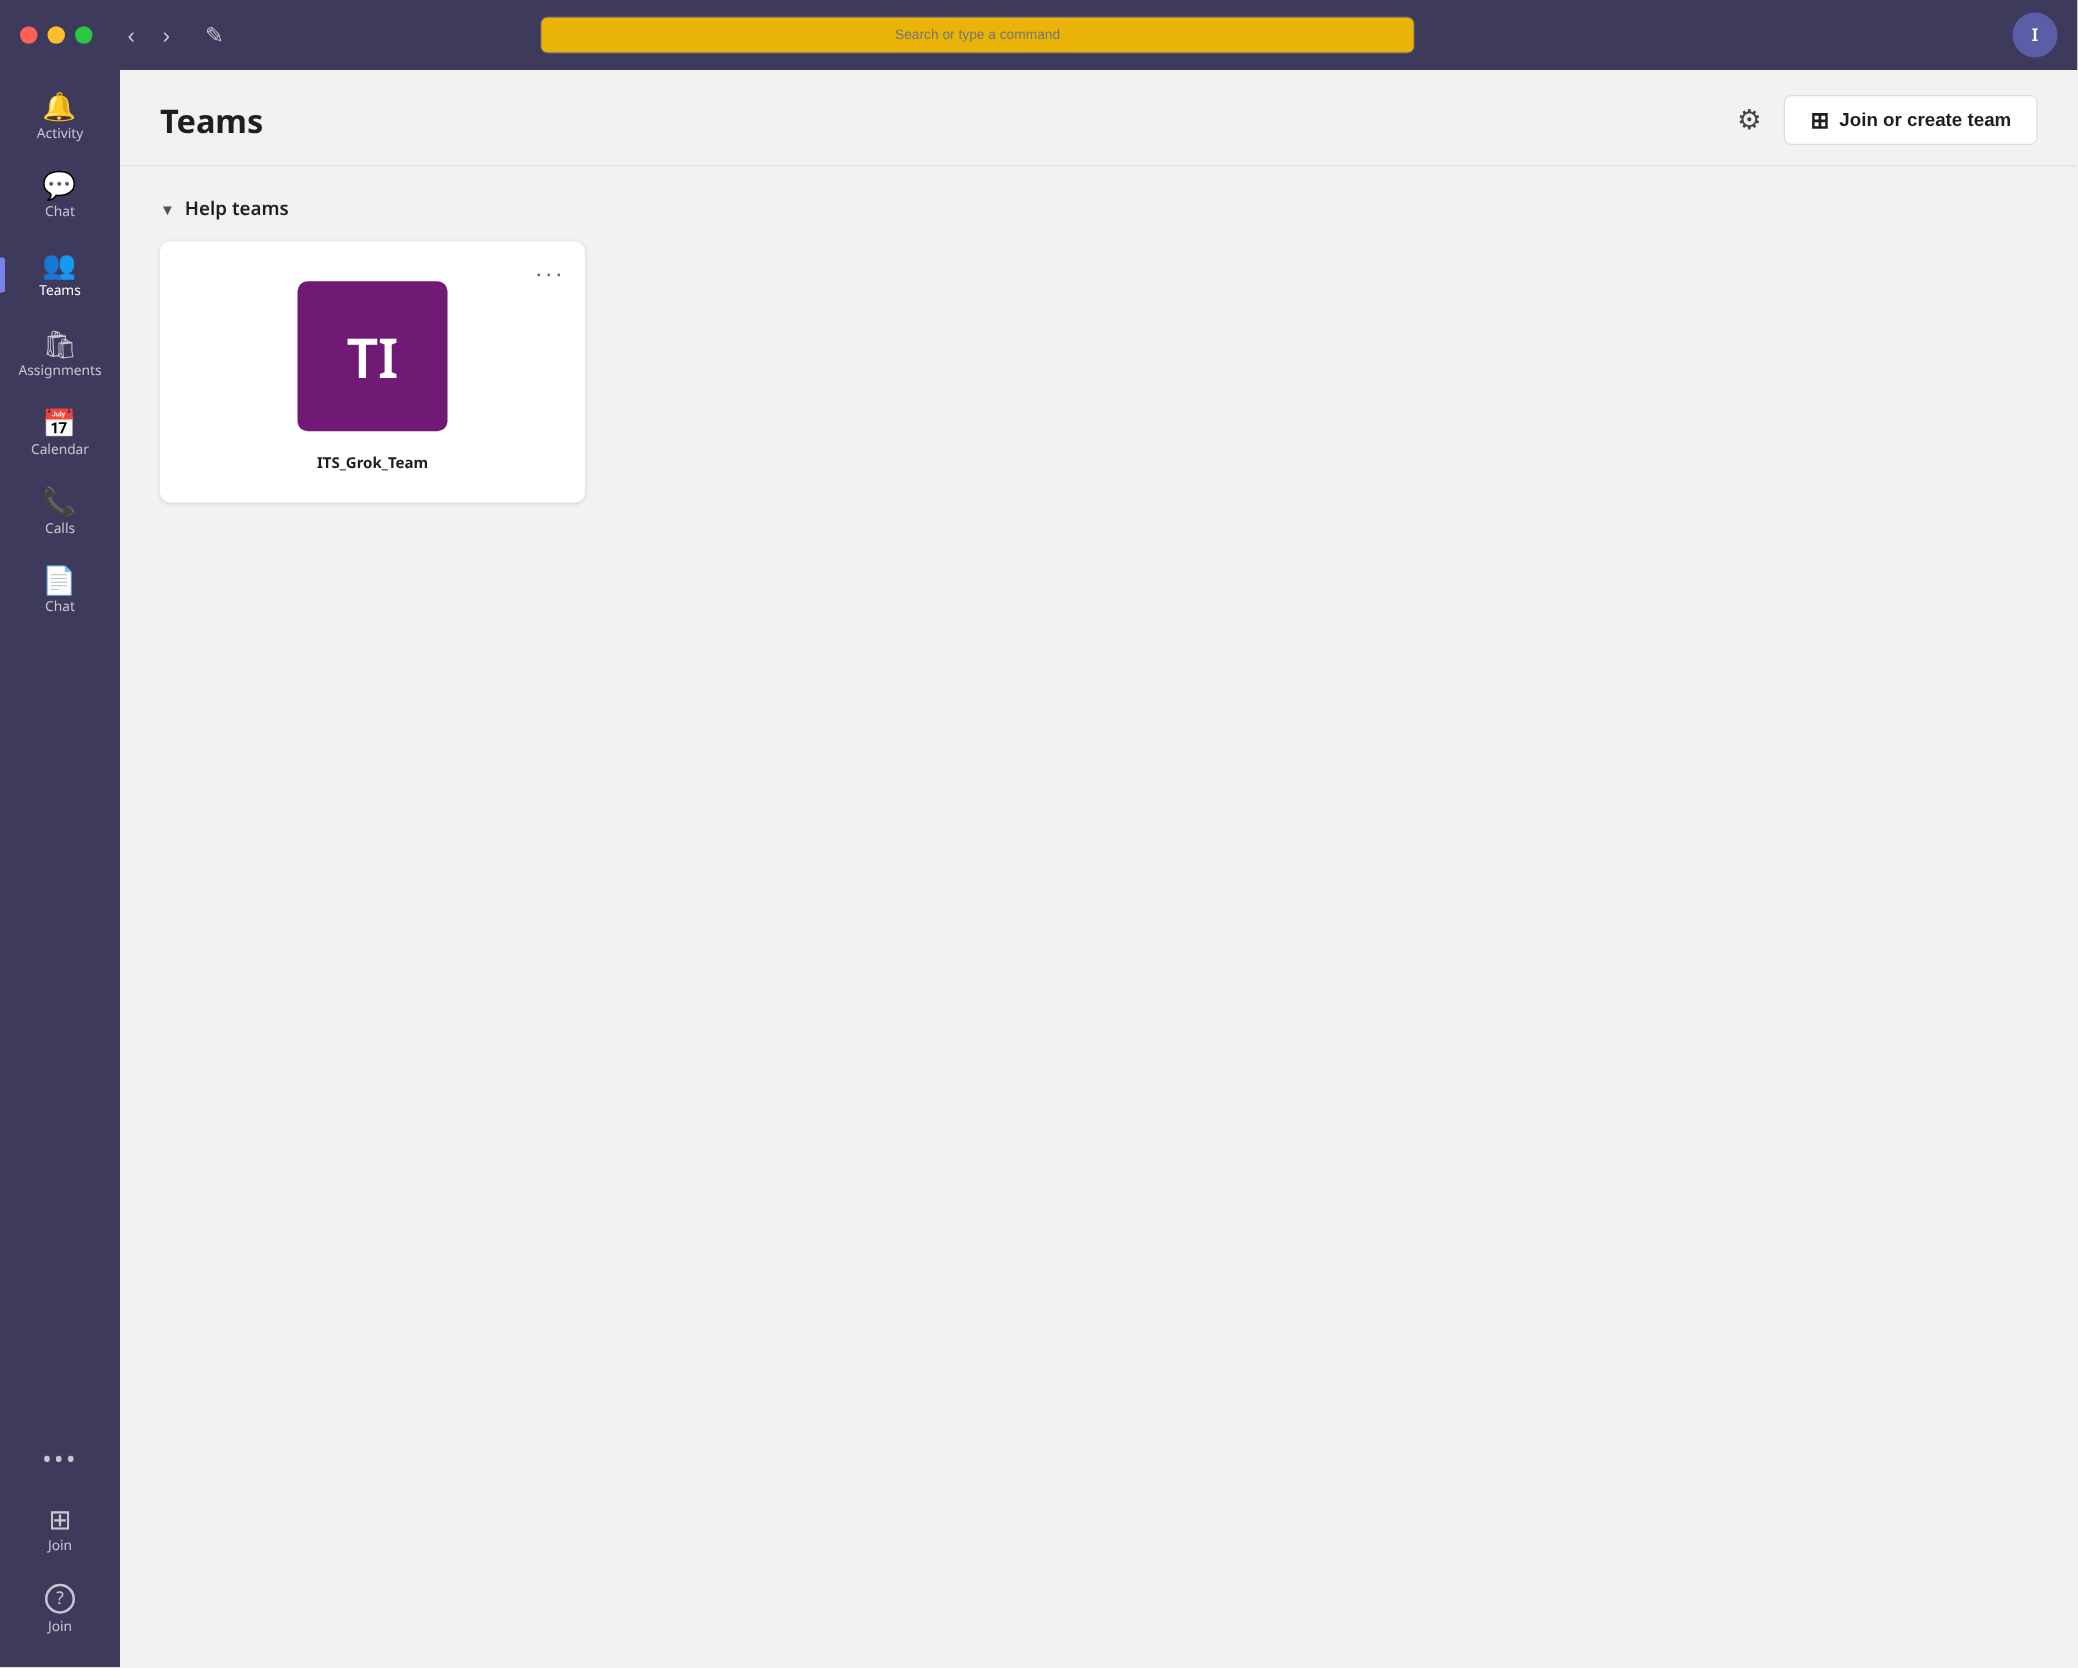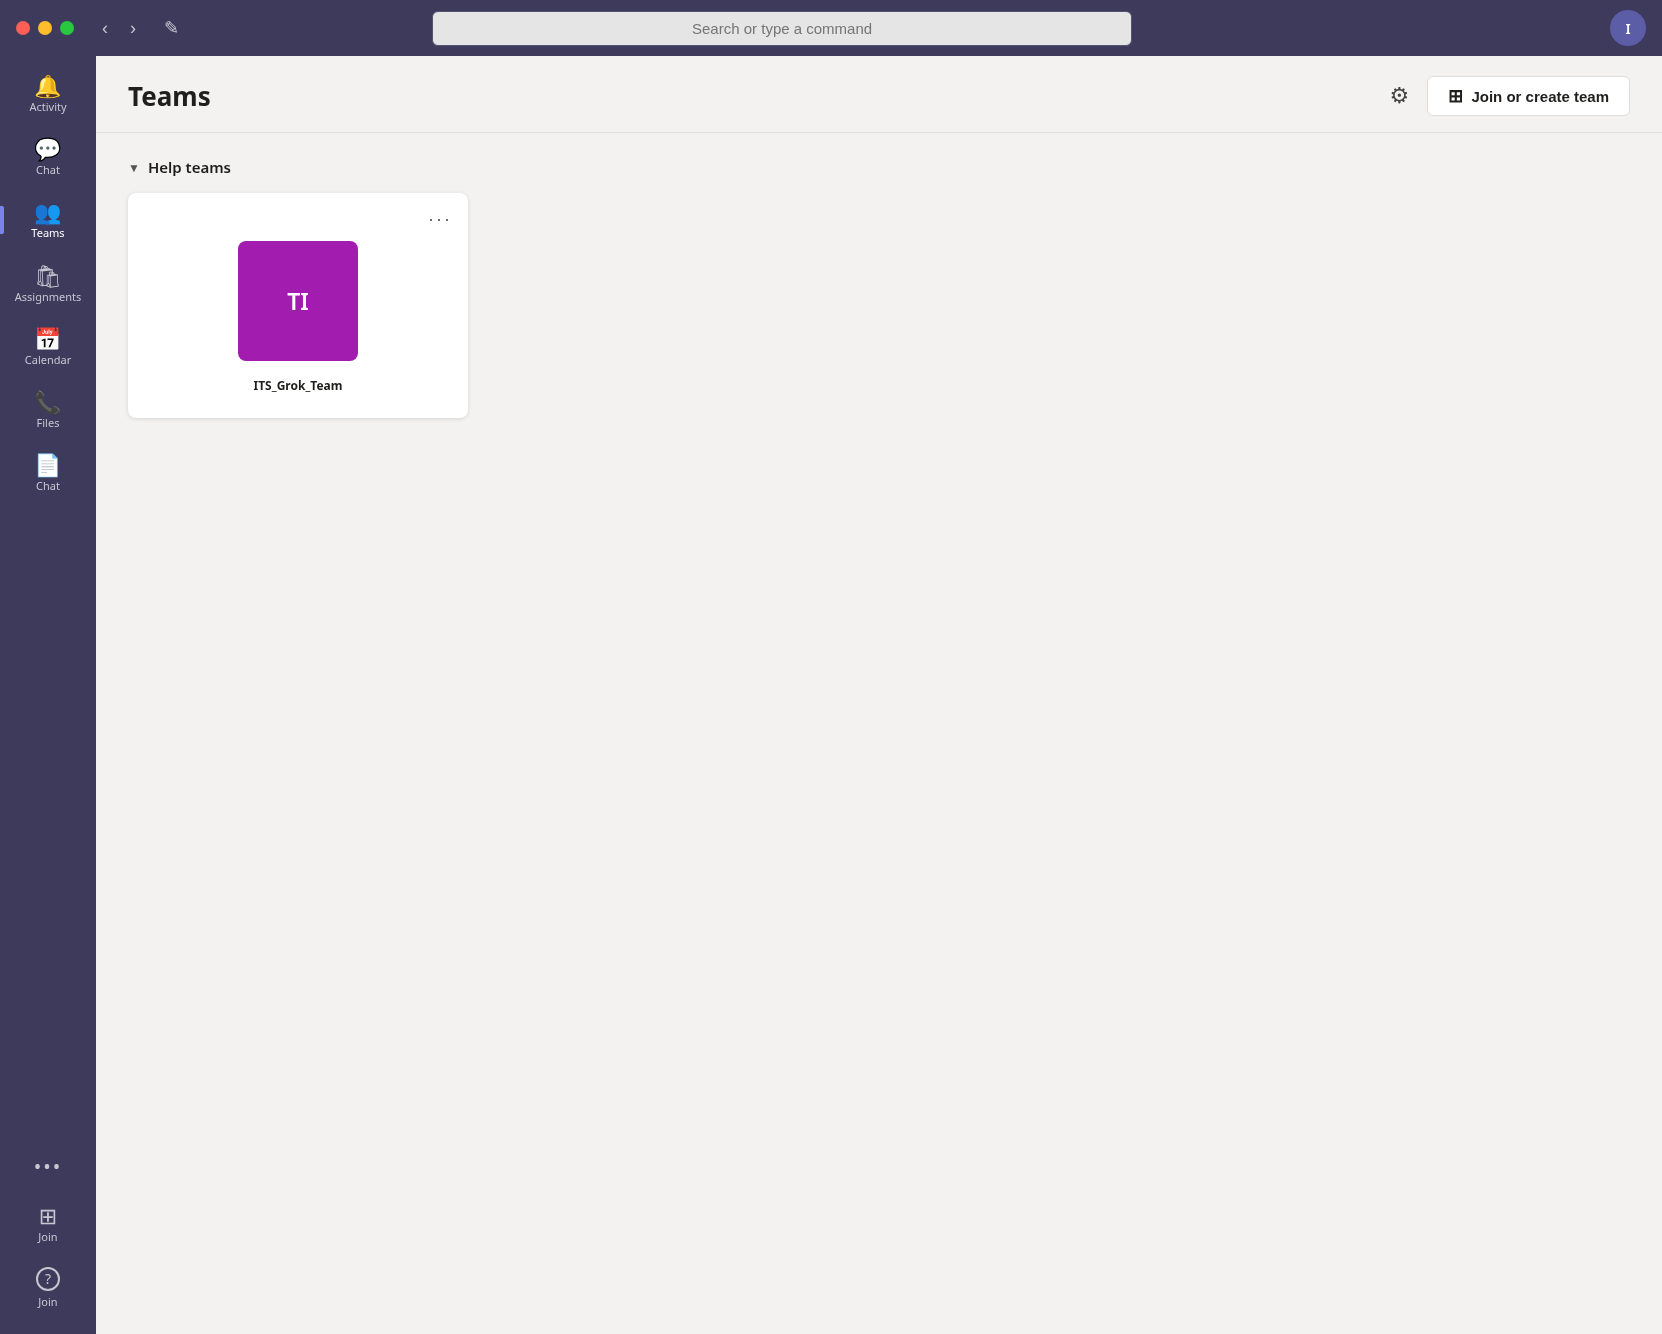--- a/index.html
+++ b/index.html
@@ -32,22 +32,22 @@
     .search-bar {
       flex: 1;
       max-width: 700px;
       margin: 0 auto;
     }
     .search-input {
       width: 100%;
       padding: 8px 20px;
       border: 1px solid #555270;
       border-radius: 6px;
-      background: #e5e5e5;
-      font-size: 15px;
+      background: #eab308;
+      font-size: 11px;
       color: #555;
       outline: none;
       text-align: center;
     }
     .avatar-circle {
       width: 36px; height: 36px; border-radius: 50%;
       background: #5b5ea6; color: white; display: flex;
       align-items: center; justify-content: center;
       font-weight: 600; font-size: 14px; margin-left: auto;
     }
@@ -132,23 +132,23 @@
       cursor: pointer;
       transition: box-shadow 0.15s;
     }
     .team-card-menu {
       position: absolute; top: 16px; right: 16px;
       background: none; border: none; cursor: pointer;
       color: #555; font-size: 18px; letter-spacing: 2px;
     }
     .team-logo {
       width: 120px; height: 120px; border-radius: 8px;
-      background: #a21caf; display: flex; align-items: center;
-      justify-content: center; margin: 28px auto 16px;
-      font-size: 23px; font-weight: 600; color: #fff;
+      background: #701a75; display: flex; align-items: center;
+      justify-content: center; margin: 12px auto 16px;
+      font-size: 44px; font-weight: 600; color: #fff;
     }
     .team-name {
       text-align: center; font-size: 12px; font-weight: 700;
       color: #201f1e; margin-bottom: 4px;
     }
   </style>
 </head>
 <body>
 
 <div class="titlebar">
@@ -186,21 +186,21 @@
     <div class="sidebar-item">
       <span class="sidebar-icon">🛍</span>
       <span class="sidebar-label">Assignments</span>
     </div>
     <div class="sidebar-item">
       <span class="sidebar-icon">📅</span>
       <span class="sidebar-label">Calendar</span>
     </div>
     <div class="sidebar-item">
       <span class="sidebar-icon">📞</span>
-      <span class="sidebar-label">Files</span>
+      <span class="sidebar-label">Calls</span>
     </div>
     <div class="sidebar-item">
       <span class="sidebar-icon">📄</span>
       <span class="sidebar-label">Chat</span>
     </div>
 
     <div class="sidebar-spacer"></div>
 
     <div class="more-dots">•••</div>
 

